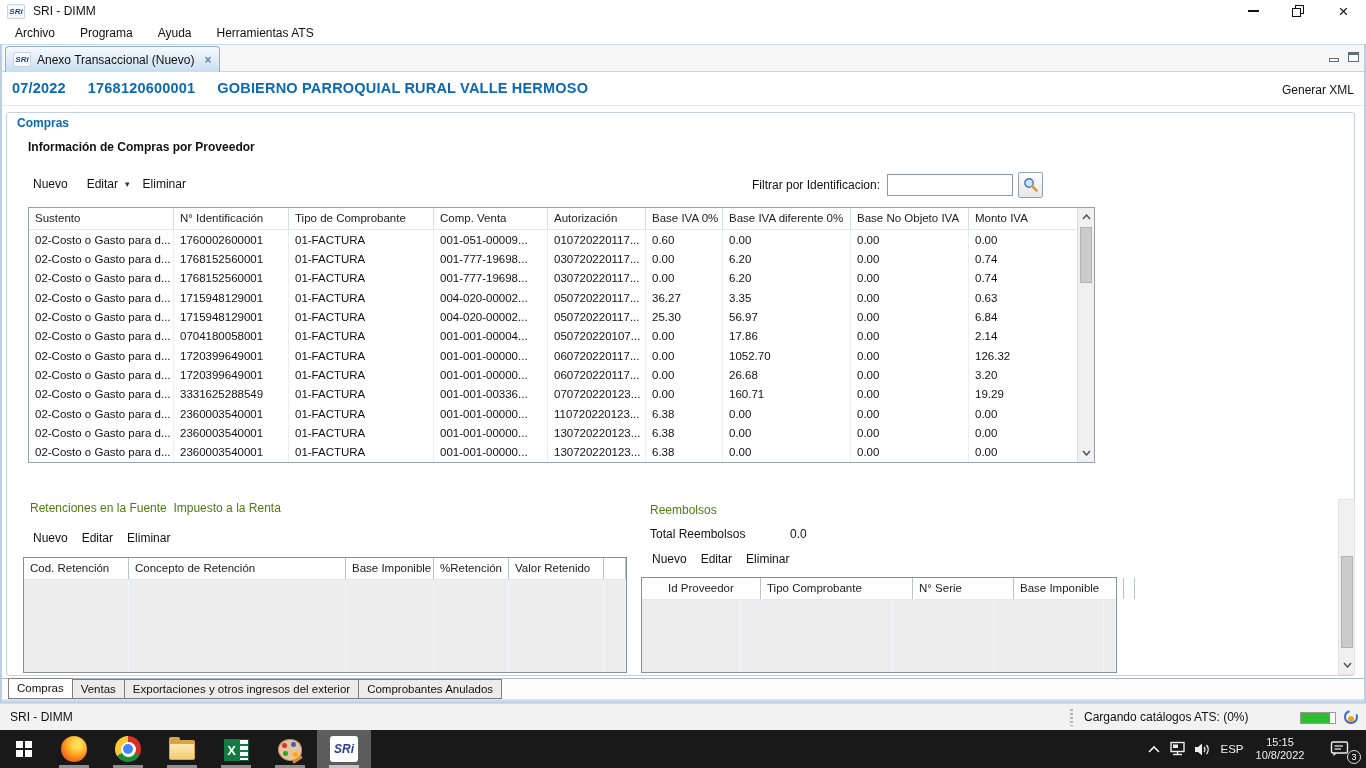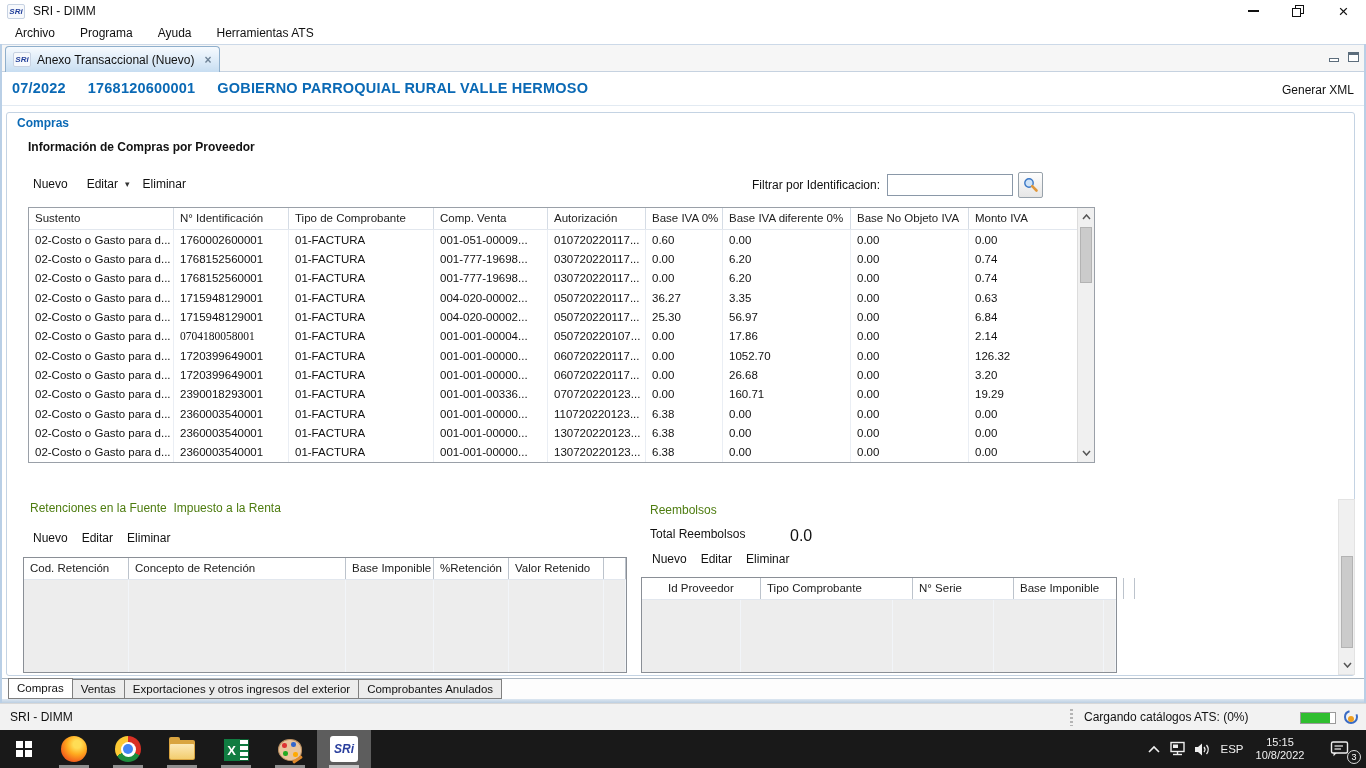--- a/index.html
+++ b/index.html
@@ -77,21 +77,21 @@
   .sb-arrow { position:absolute; left:0; width:16px; height:16px; display:flex; align-items:center; justify-content:center; }
   .sb-up { top:1px; } .sb-down { bottom:1px; }
   #main-thumb { position:absolute; left:2px; top:19px; width:12px; height:56px; background:#cbcbcb; border:1px solid #b3b3b3; }
   #outer-scroll { left:1338px; top:392px; height:176px; border:1px solid #e3e3e3; }
   #outer-thumb { position:absolute; left:2px; top:56px; width:12px; height:92px; background:#cbcbcb; border:1px solid #b3b3b3; }
 
   .sec-title { position:absolute; color:#4d7c0f; font-weight:normal; font-size:12px; white-space:pre; }
   #ret-title { left:30px; top:394px; }
   #ree-title { left:650px; top:396px; }
   .total-label { position:absolute; left:650px; top:420px; font-size:12px; }
-  .total-value { position:absolute; left:790px; top:420px; font-size:16px; }
+  .total-value { position:absolute; left:790px; top:420px; font-size:12px; }
 
   
   .bottom-tabs { position:absolute; top:678px; left:0; right:0; height:21px; background:#fdfdfd; border-top:1px solid #aab6c2; display:flex; align-items:flex-end; padding-left:8px; }
   .b-tab { font-size:11.5px; padding:3px 8px 3px 8px; background:#ececec; border:1px solid #7f7f7f; margin-right:-1px; height:20px; white-space:nowrap; }
   .b-tab.active { background:#fff; height:21px; border-top:1px solid #7f7f7f; }
   .tabs-strip { position:absolute; top:699px; left:0; right:0; height:4px; background:linear-gradient(#dde7f1,#bccfe2); }
 
   
   .statusbar { position:absolute; top:703px; left:0; right:0; height:27px; background:#f2f2f2; border-top:1px solid #d8d8d8; }
   .sb-left { position:absolute; left:10px; top:6px; font-size:12px; }
@@ -271,21 +271,21 @@
             <div class="t-cell" style="width: 145px;">01-FACTURA</div>
             <div class="t-cell" style="width: 114px;">004-020-00002...</div>
             <div class="t-cell" style="width: 98px;">050720220117...</div>
             <div class="t-cell" style="width: 77px;">25.30</div>
             <div class="t-cell" style="width: 128px;">56.97</div>
             <div class="t-cell" style="width: 118px;">0.00</div>
             <div class="t-cell" style="width: 110px;">6.84</div>
           </div>
           <div class="t-row" style="height: 19.33px;">
             <div class="t-cell" style="width: 145px;">02-Costo o Gasto para d...</div>
-            <div class="t-cell" style="width: 115px; font-family: Liberation Serif, serif;">0704180058001</div>
+            <div class="t-cell" style="width: 115px;">0704180058001</div>
             <div class="t-cell" style="width: 145px;">01-FACTURA</div>
             <div class="t-cell" style="width: 114px;">001-001-00004...</div>
             <div class="t-cell" style="width: 98px;">050720220107...</div>
             <div class="t-cell" style="width: 77px;">0.00</div>
             <div class="t-cell" style="width: 128px;">17.86</div>
             <div class="t-cell" style="width: 118px;">0.00</div>
             <div class="t-cell" style="width: 110px;">2.14</div>
           </div>
           <div class="t-row" style="height: 19.33px;">
             <div class="t-cell" style="width: 145px;">02-Costo o Gasto para d...</div>
@@ -304,21 +304,21 @@
             <div class="t-cell" style="width: 145px;">01-FACTURA</div>
             <div class="t-cell" style="width: 114px;">001-001-00000...</div>
             <div class="t-cell" style="width: 98px;">060720220117...</div>
             <div class="t-cell" style="width: 77px;">0.00</div>
             <div class="t-cell" style="width: 128px;">26.68</div>
             <div class="t-cell" style="width: 118px;">0.00</div>
             <div class="t-cell" style="width: 110px;">3.20</div>
           </div>
           <div class="t-row" style="height: 19.33px;">
             <div class="t-cell" style="width: 145px;">02-Costo o Gasto para d...</div>
-            <div class="t-cell" style="width: 115px;">2390018293001</div>
+            <div class="t-cell" style="width: 115px;">3331625288549</div>
             <div class="t-cell" style="width: 145px;">01-FACTURA</div>
             <div class="t-cell" style="width: 114px;">001-001-00336...</div>
             <div class="t-cell" style="width: 98px;">070720220123...</div>
             <div class="t-cell" style="width: 77px;">0.00</div>
             <div class="t-cell" style="width: 128px;">160.71</div>
             <div class="t-cell" style="width: 118px;">0.00</div>
             <div class="t-cell" style="width: 110px;">19.29</div>
           </div>
           <div class="t-row" style="height: 19.33px;">
             <div class="t-cell" style="width: 145px;">02-Costo o Gasto para d...</div>

